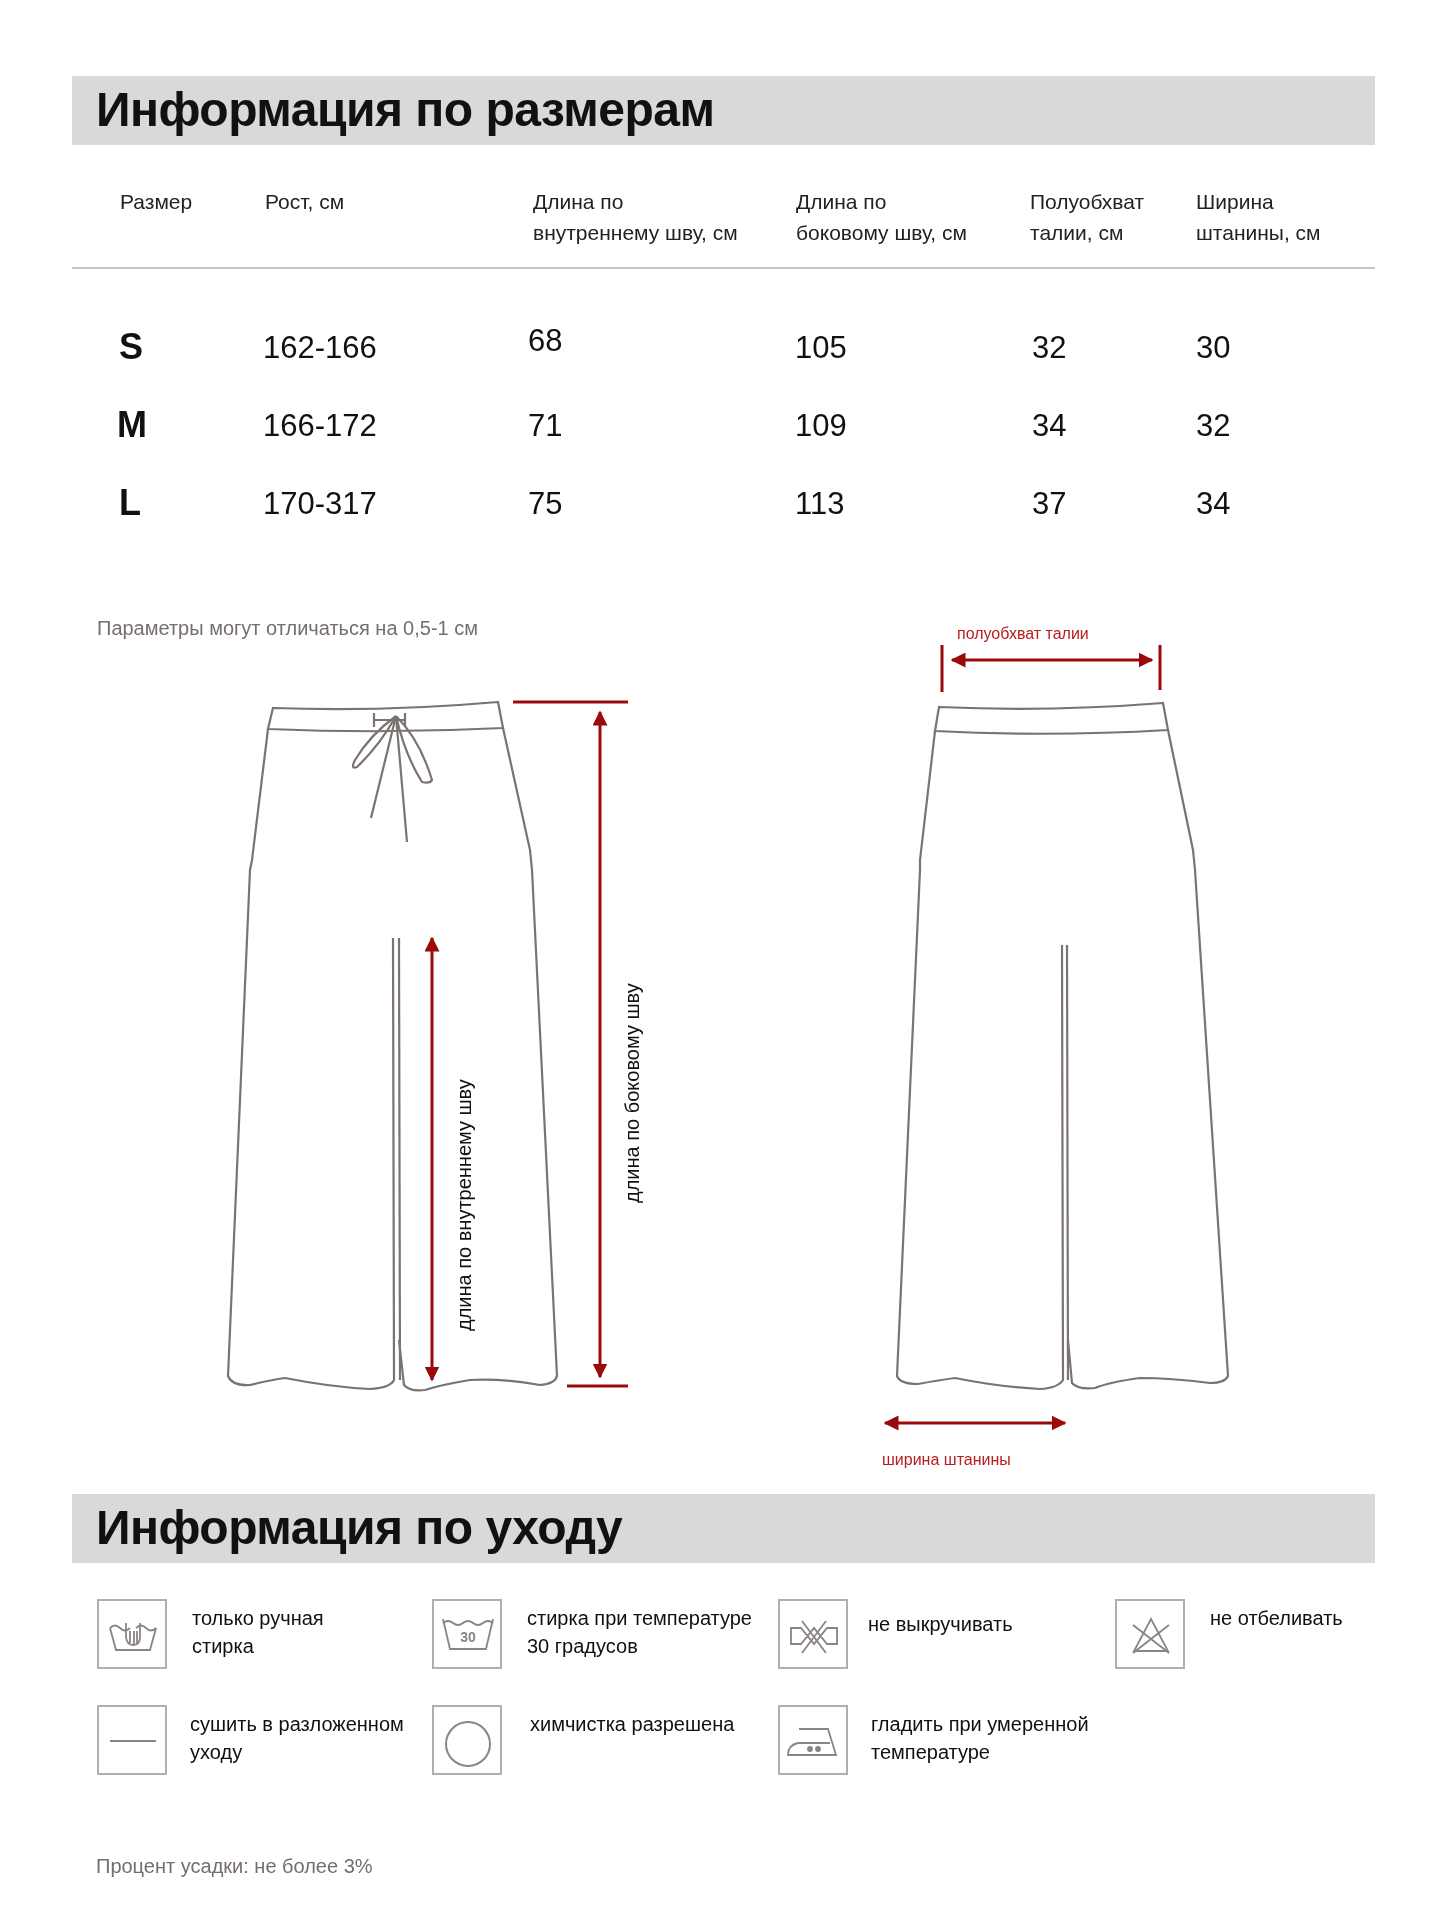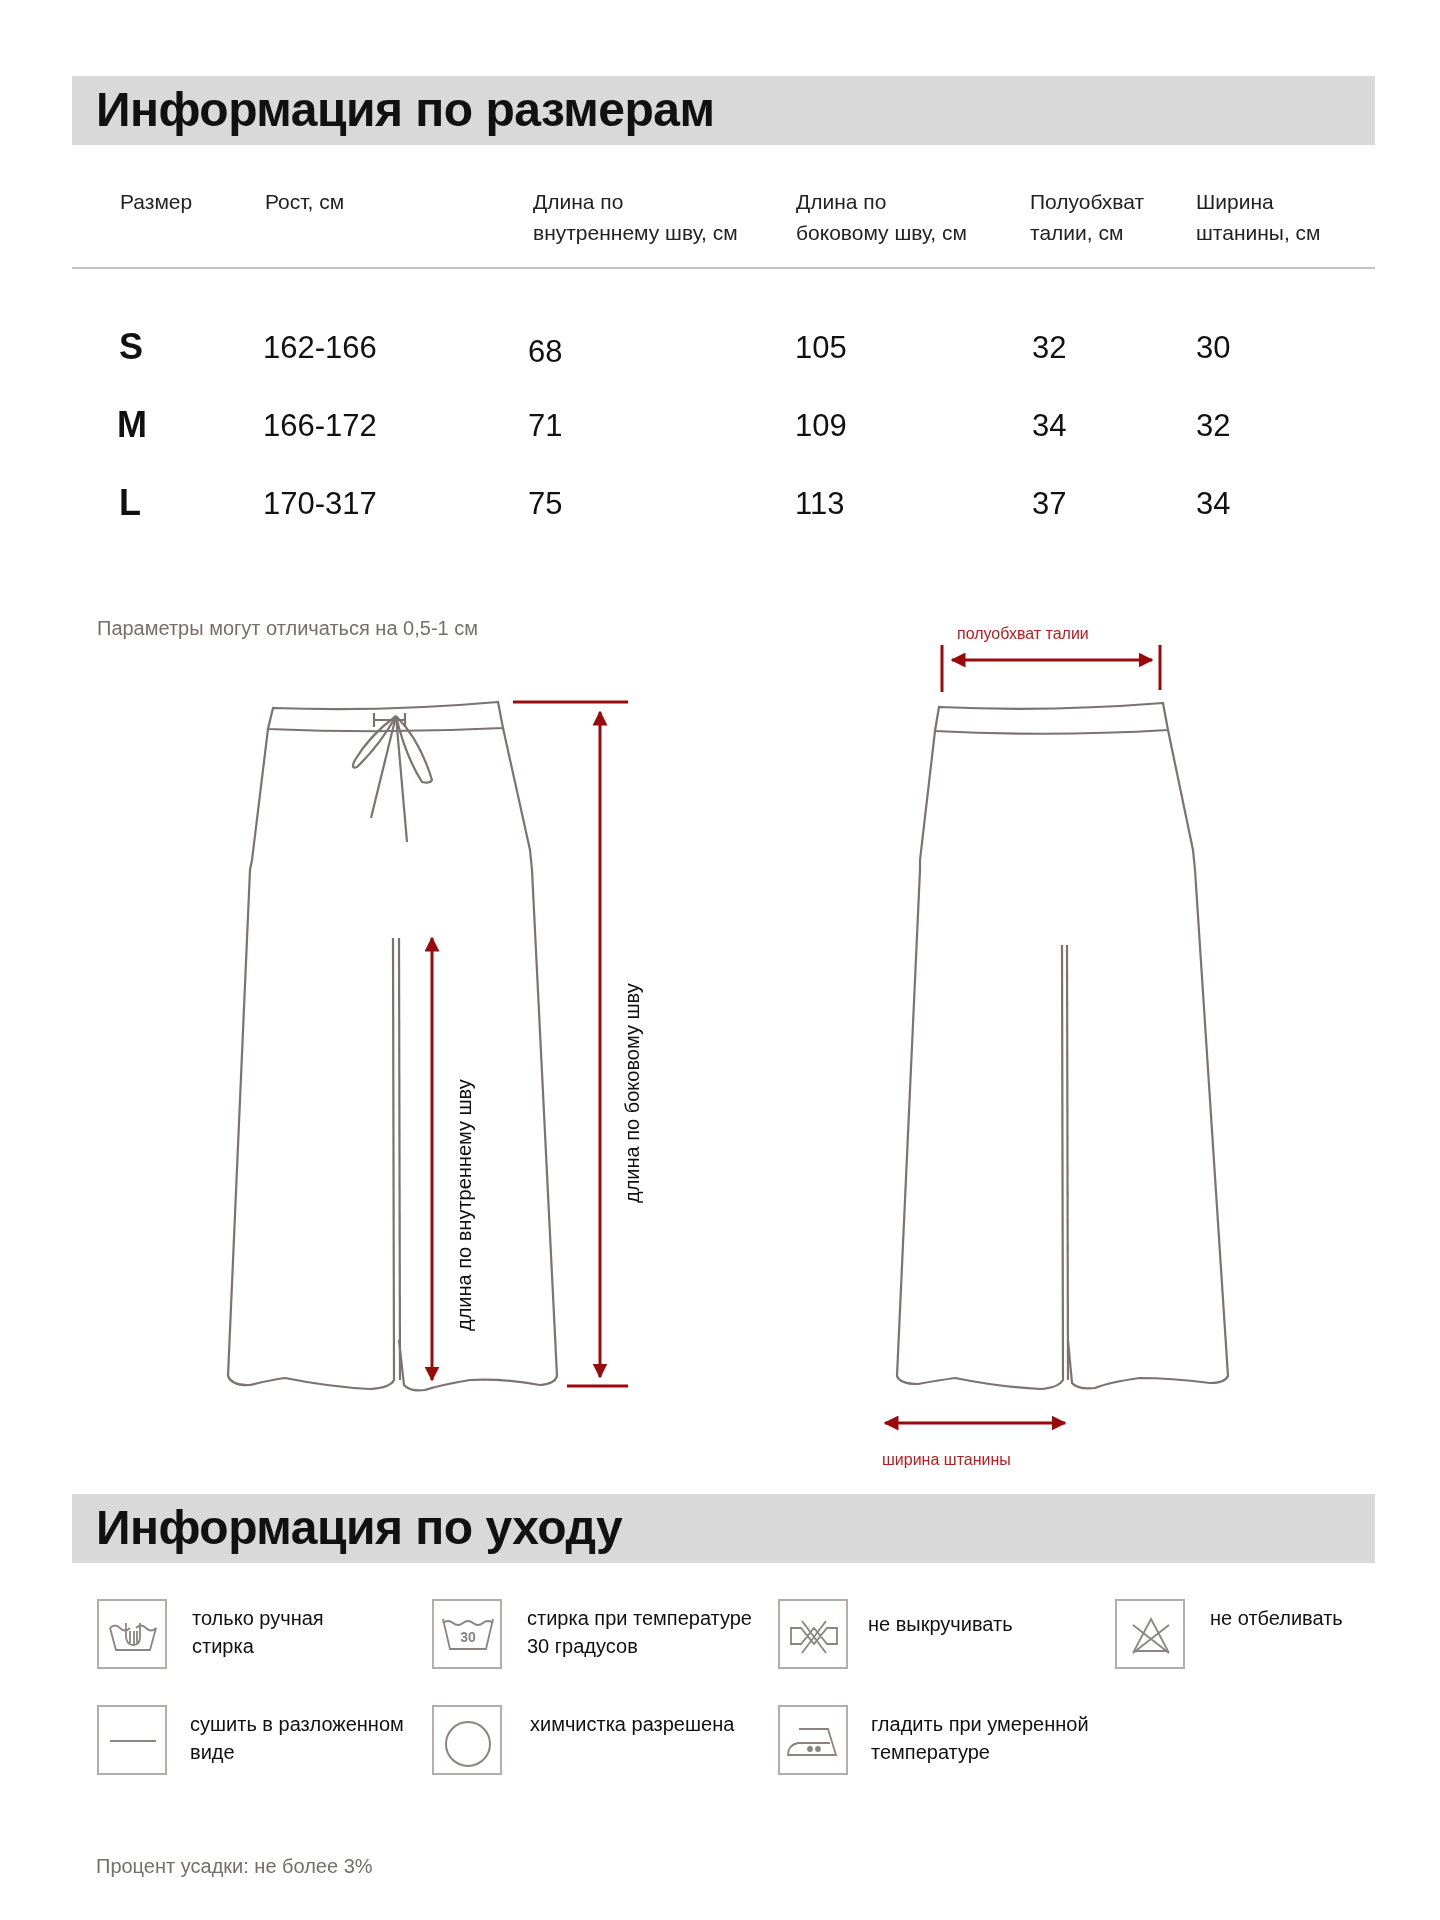--- a/index.html
+++ b/index.html
@@ -54,21 +54,21 @@
     <div class="hdr" style="left:1196px;top:186px;">
       <div>Ширина</div>
       <div>штанины, см</div>
     </div>
   </div>
   <div class="rule" style="top:267px;"></div>
 
   <div>
     <div class="size" style="left:119px;top:326px;">S</div>
     <div class="cell" style="left:263px;top:330px;">162-166</div>
-    <div class="cell" style="left:528px;top:334px;text-align:center;">68</div>
+    <div class="cell" style="left:528px;top:323px;text-align:center;">68</div>
     <div class="cell" style="left:795px;top:330px;">105</div>
     <div class="cell" style="left:1032px;top:330px;">32</div>
     <div class="cell" style="left:1196px;top:330px;">30</div>
   </div>
 
   <div>
     <div class="size" style="left:117px;top:404px;">M</div>
     <div class="cell" style="left:263px;top:408px;">166-172</div>
     <div class="cell" style="left:528px;top:408px;">71</div>
     <div class="cell" style="left:795px;top:408px;">109</div>
@@ -198,21 +198,21 @@
   </div>
 
   <div>
     <div class="care-box" style="left:97px;top:1705px;">
       <svg width="68" height="68" viewBox="0 0 68 68" fill="none" stroke="#8a8482" stroke-width="2">
         <line x1="11" y1="34" x2="57" y2="34"></line>
       </svg>
     </div>
     <div class="care-text" style="left:190px;top:1710px;">
       <div>сушить в разложенном</div>
-      <div>виде</div>
+      <div>уходу</div>
     </div>
   </div>
 
   <div>
     <div class="care-box" style="left:432px;top:1705px;">
       <svg width="68" height="68" viewBox="0 0 68 68" fill="none" stroke="#8a8482" stroke-width="2">
         <circle cx="34" cy="37" r="22"></circle>
       </svg>
     </div>
     <div class="care-text" style="left:530px;top:1710px;">

